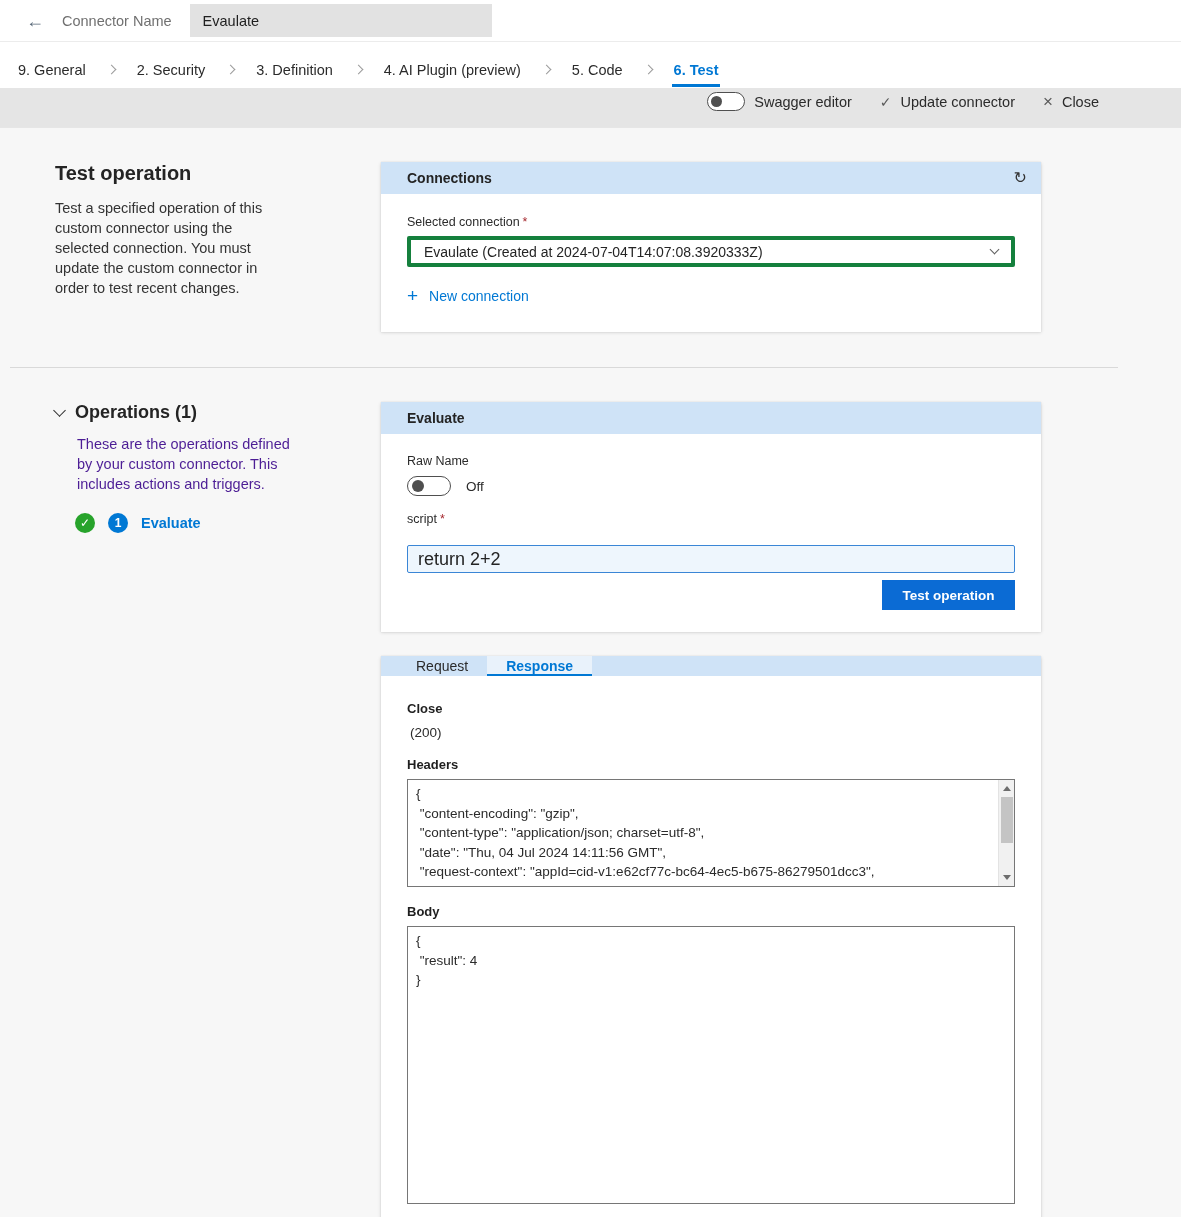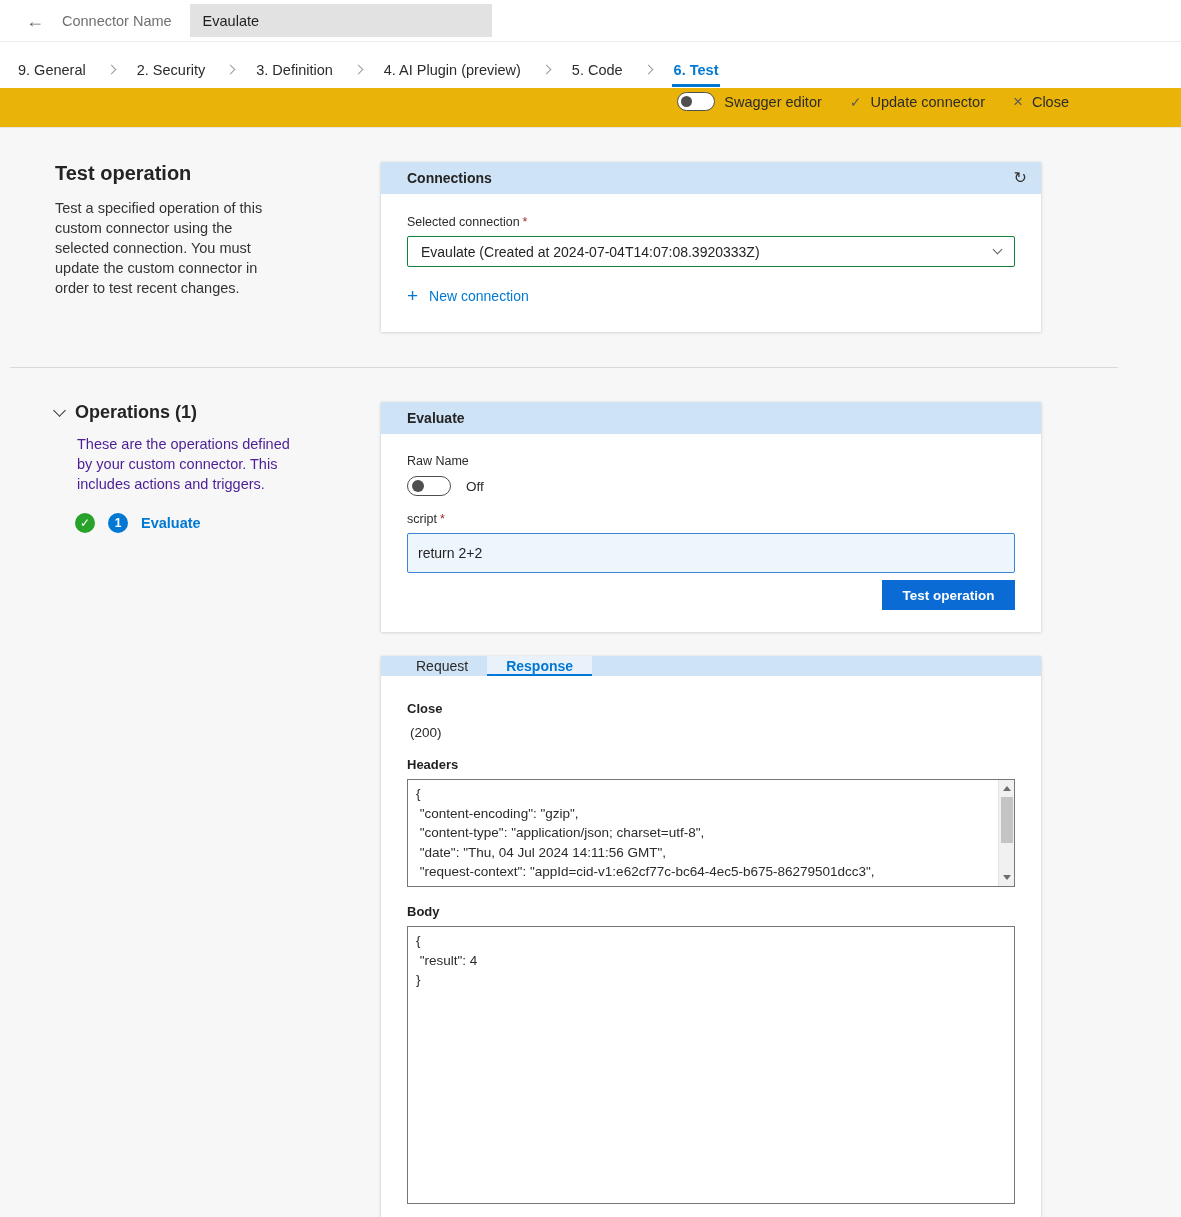--- a/index.html
+++ b/index.html
@@ -16,21 +16,21 @@
   .conn-box { margin-left:18px; width:302px; height:33px; background:#e2e2e2; display:flex; align-items:center; padding:0 13px; font-size:14.5px; color:#1f1f1f; cursor:text; }
 
   
   .wizard { display:flex; align-items:center; padding:14px 0 0 18px; height:46px; background:#fff; }
   .step { font-size:14.5px; color:#2b2b2b; position:relative; padding:4px 0 9px; cursor:pointer; white-space:nowrap; }
   .step.active { color:#0078d4; font-weight:600; }
   .step.active::after { content:""; position:absolute; left:-2px; right:-2px; bottom:0; height:2.5px; background:#0078d4; }
   .sep { margin:0 22px 6px 22px; width:7px; height:7px; border-top:1.3px solid #9b9b9b; border-right:1.3px solid #9b9b9b; transform:rotate(45deg); flex-shrink:0; }
 
   
-  .toolbar { display:flex; align-items:center; justify-content:flex-end; gap:28px; padding:4px 112px 16px 0; background:#eab308; }
+  .toolbar { display:flex; align-items:center; justify-content:flex-end; gap:28px; padding:4px 82px 16px 0; background:#e5e5e5; }
   .toolbar-item { display:flex; align-items:center; gap:9px; font-size:14.5px; color:#2b2b2b; cursor:pointer; }
   .t-icon { color:#5a5a5a; font-size:14px; line-height:1; }
   .t-icon.x { font-size:17px; }
 
   .toggle { width:38px; height:19px; border:1px solid #4f4f4f; border-radius:10px; position:relative; background:#fff; display:inline-block; flex-shrink:0; }
   .toggle .knob { position:absolute; left:3px; top:3px; width:11px; height:11px; background:#4f4f4f; border-radius:50%; }
   .toggle.big { width:44px; height:20px; border-radius:11px; }
   .toggle.big .knob { width:12px; height:12px; left:4px; }
 
   
@@ -43,21 +43,21 @@
   .desc { margin-top:13px; font-size:14.5px; line-height:20px; color:#333; max-width:216px; }
 
   .panel { background:#fff; box-shadow:0 1.2px 3.6px rgba(0,0,0,.16), 0 0 1px rgba(0,0,0,.12); }
   .panel-head { height:32px; background:#cfe3f7; display:flex; align-items:center; justify-content:space-between; padding:0 14px 0 26px; font-size:14px; font-weight:600; color:#242424; }
   .refresh-button { background:none; border:none; font-size:16px; color:#333; cursor:pointer; line-height:1; }
   .panel-body { padding:21px 26px 27px; }
 
   .small-label { font-size:12.5px; color:#2b2b2b; }
   .req { color:#a4262c; margin-left:3px; }
 
-  .dropdown { margin-top:7px; height:31px; border:1px solid #15803d; border-radius:2px; background:#fff; display:flex; align-items:center; justify-content:space-between; padding:0 13px; font-size:14px; color:#242424; cursor:pointer; }
+  .dropdown { margin-top:7px; height:31px; border:4px solid #15803d; border-radius:2px; background:#fff; display:flex; align-items:center; justify-content:space-between; padding:0 13px; font-size:14px; color:#242424; cursor:pointer; }
   .chev-d { width:7px; height:7px; border-right:1.4px solid #5f5f5f; border-bottom:1.4px solid #5f5f5f; transform:rotate(45deg); margin-top:-4px; flex-shrink:0; }
 
   .link-btn { margin-top:19px; display:inline-flex; align-items:center; gap:11px; color:#0078d4; font-size:14px; cursor:pointer; }
   .plus { font-size:19px; font-weight:300; line-height:1; }
 
   .divider { border:none; border-top:1px solid #d9d9d9; margin:35px 63px 0 10px; }
   .row2 { margin-top:34px; }
   .row3 { margin-top:24px; }
 
   .ops-header { display:flex; align-items:center; gap:11px; cursor:pointer; }
@@ -66,21 +66,21 @@
   .ops-desc { margin:11px 0 0 22px; font-size:14.5px; line-height:20px; color:#4c1d95; max-width:216px; }
   .op-item { margin:19px 0 0 20px; display:flex; align-items:center; gap:13px; cursor:pointer; }
   .circle { width:20px; height:20px; border-radius:50%; display:flex; align-items:center; justify-content:center; color:#fff; flex-shrink:0; }
   .circle.green { background:#27a32b; font-size:12px; }
   .circle.blue { background:#0078d4; font-size:12px; font-weight:700; }
   .op-name { color:#0078d4; font-size:14.5px; font-weight:600; }
 
   .eval-body { padding:20px 26px 22px; }
   .toggle-row { margin-top:8px; display:flex; align-items:center; gap:15px; font-size:13.5px; color:#2b2b2b; }
   .mt16 { margin-top:16px; }
-  .script-input { margin-top:7px; display:block; width:100%; height:40px; border:1px solid #3a86d6; background:#eef6fd; font-family:inherit; font-size:14px; color:#242424; padding:0 10px; border-radius:2px; outline:none; }
+  .script-input { margin-top:19px; display:block; width:100%; height:28px; border:1px solid #3a86d6; background:#eef6fd; font-family:inherit; font-size:18px; color:#242424; padding:0 10px; border-radius:2px; outline:none; }
   .btn-row { display:flex; justify-content:flex-end; margin-top:7px; }
   .primary-btn { width:133px; height:30px; background:#0b6bd4; color:#fff; border:none; font-size:13.5px; font-weight:600; font-family:inherit; cursor:pointer; }
 
   .tabs-head { padding:0 0 0 16px; height:20px; justify-content:flex-start; align-items:stretch; font-weight:400; }
   .tab { display:flex; align-items:center; padding:0 19px; font-size:14px; color:#2b2b2b; cursor:pointer; }
   .tab.active { background:rgba(255,255,255,.55); color:#0078d4; font-weight:600; border-bottom:2.5px solid #0078d4; padding-top:2.5px; }
 
   .resp-body { padding:25px 26px 24px; }
   .bold-label { font-weight:700; font-size:13px; color:#1f1f1f; }
   .status-value { margin-top:9px; font-size:13.5px; color:#2b2b2b; padding-left:3px; }

